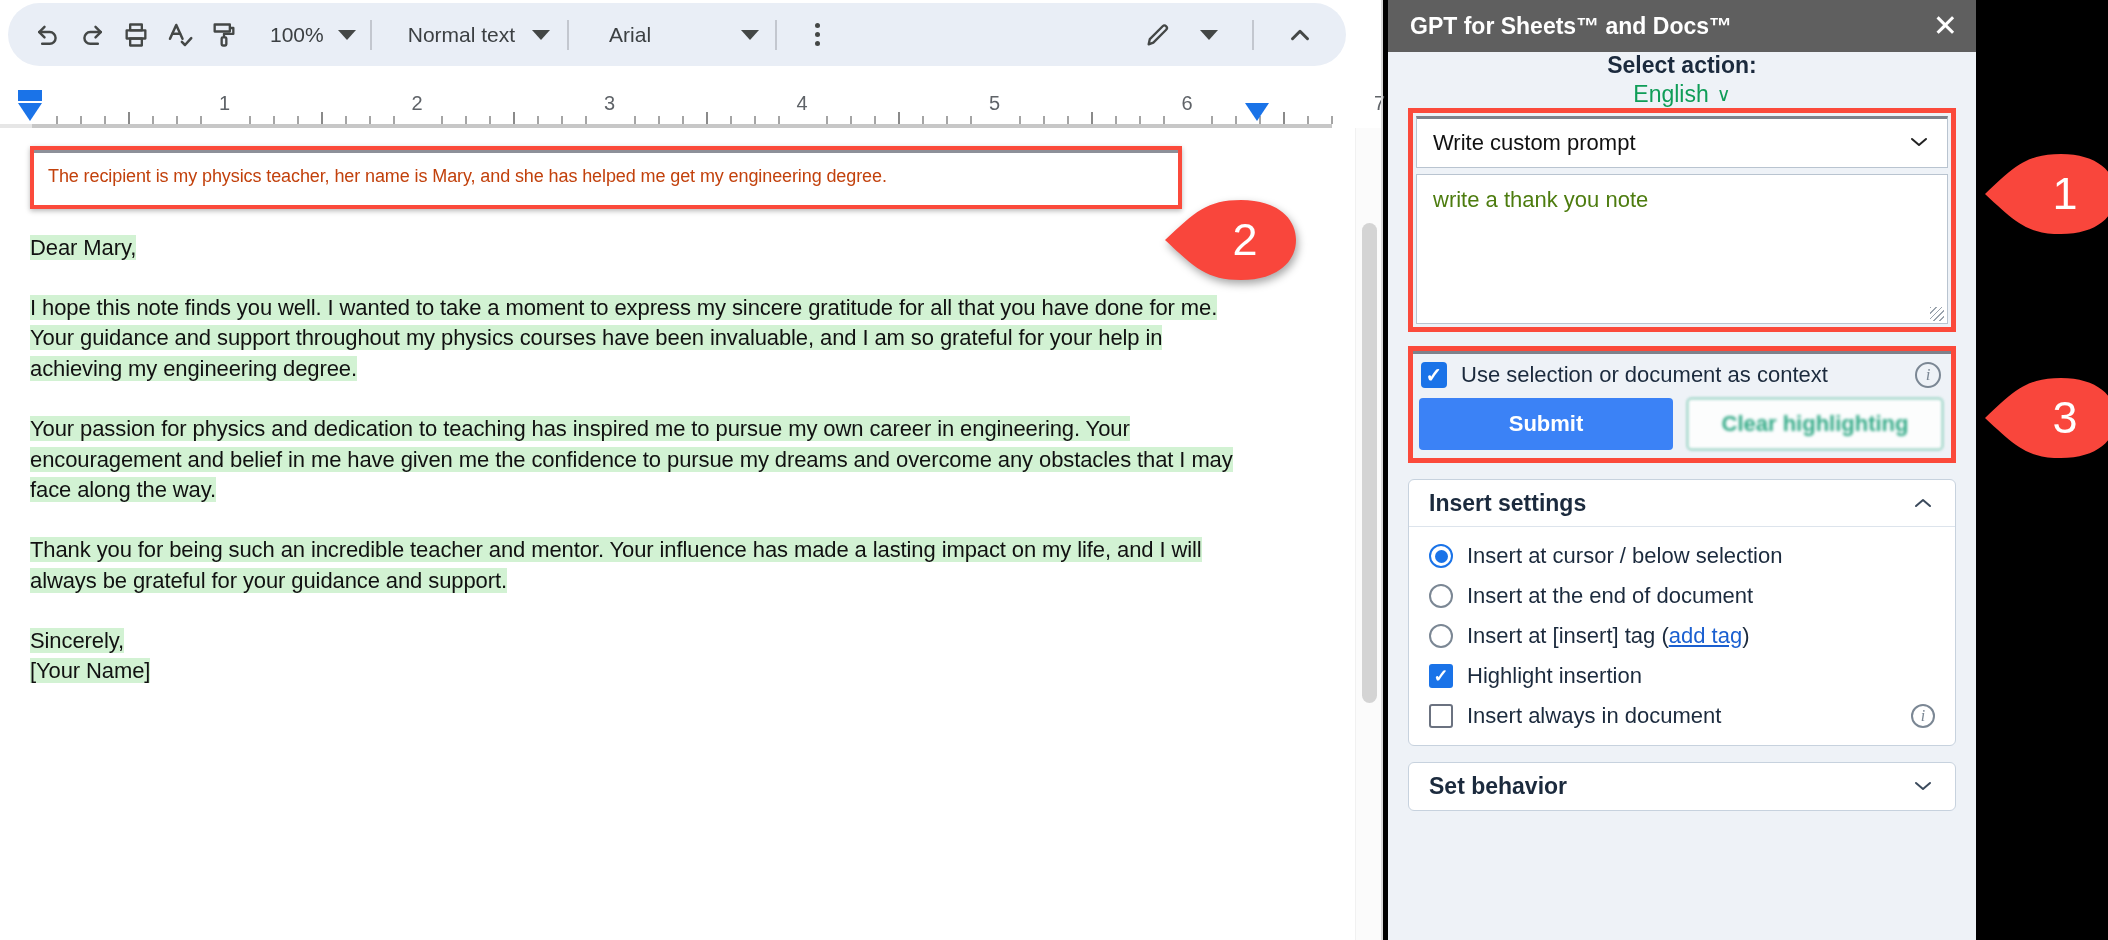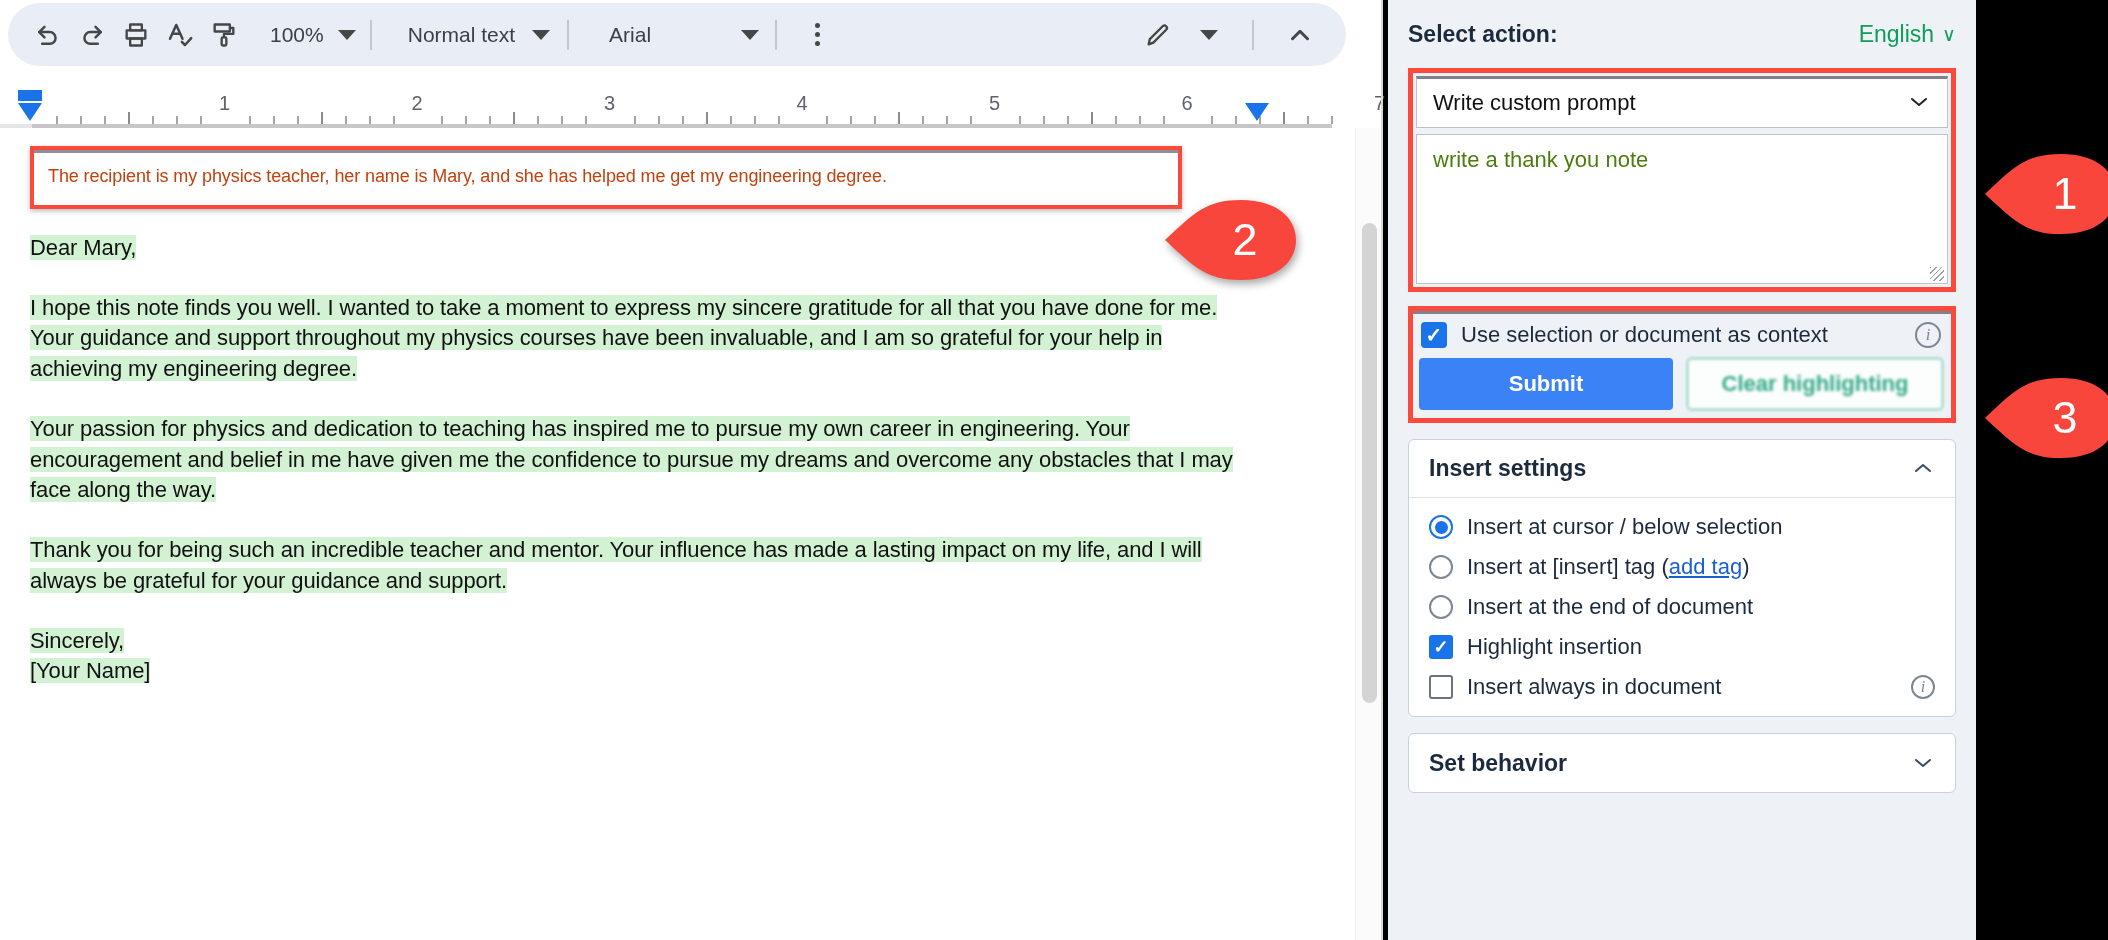--- a/index.html
+++ b/index.html
@@ -106,21 +106,22 @@
   .panel-header {
     height: 52px; background: #5f5f5f; display:flex; align-items:center;
     padding: 0 18px 0 22px; justify-content: space-between;
   }
   .panel-title { color:#fff; font-size: 23px; font-weight: bold; white-space:nowrap; }
   .close-x { color:#fff; font-size: 30px; line-height:1; cursor:pointer; font-weight:300; }
 
   .panel-body { padding: 0 20px; }
   .row-sel {
     display:flex; align-items:center; justify-content:space-between;
-    height: 68px;
+    height: 56px;
+    flex-direction: column;
   }
   .lbl-action { font-size: 23px; font-weight: bold; color:#1b2a3d; }
   .lang { font-size: 23px; color:#0f9d58; display:flex; align-items:center; gap:8px; }
   .lang .chev { font-size:19px; }
 
   .hl-box { border: 5px solid #fb4a3b; position: relative; }
 
   .select-ctl {
     background:#fff; border:1px solid #b9c4d0; border-top: 3px solid #7d828c;
     height: 52px; display:flex; align-items:center; justify-content:space-between;
@@ -163,21 +164,21 @@
   .btn-clear {
     background:#fff; color:#109d72; border:1px solid #109d72;
     filter: blur(1.6px); opacity:.85;
   }
 
   .card {
     background:#fff; border:1px solid #c7d2de; border-radius:6px;
     margin-top: 16px;
   }
   .card-head {
-    height: 58px; display:flex;align-items:center;justify-content:space-between;
+    height: 47px; display:flex;align-items:center;justify-content:space-between;
     padding: 1px 20px; border-bottom:1px solid #dde4ec;
   }
   .card-head.plain { border-bottom:none; }
   .card-title { font-size: 23px; font-weight:bold; color:#1b2a3d;}
   .chev-sm { font-size: 20px; color:#3b4a5c; }
   .card-body { padding: 16px 20px 14px 20px; }
   .opt-row { display:flex; align-items:center; gap:14px; margin-bottom: 14px; }
   .opt-row:last-child { margin-bottom: 2px; }
   .radio { width:24px;height:24px;border-radius:50%;border:2px solid #7b8794;background:#fff;flex:none;
            display:flex;align-items:center;justify-content:center; }
@@ -379,20 +380,24 @@
     </div>
 
     <div class="scroll-gutter">
       <div class="scroll-thumb"></div>
     </div>
   </div>
   <div class="doc-edge"></div>
 
   <div class="panel">
 
+    <div class="panel-header">
+      <div class="panel-title">GPT for Sheets™ and Docs™</div>
+      <div class="close-x">✕</div>
+    </div>
 
     <div class="panel-body">
 
       <div class="row-sel">
         <div class="lbl-action">Select action:</div>
         <div class="lang">
           <span>English</span>
           <span class="chev">∨</span>
         </div>
       </div>
@@ -437,26 +442,26 @@
         </div>
         <div class="card-body">
 
           <div class="opt-row">
             <span class="radio on"></span>
             <span class="opt-label">Insert at cursor / below selection</span>
           </div>
 
           <div class="opt-row">
             <span class="radio"></span>
-            <span class="opt-label"><span>Insert at [insert] tag (</span><a href="#">add tag</a><span>)</span></span>
+            <span class="opt-label">Insert at the end of document</span>
           </div>
 
           <div class="opt-row">
             <span class="radio"></span>
-            <span class="opt-label">Insert at the end of document</span>
+            <span class="opt-label"><span>Insert at [insert] tag (</span><a href="#">add tag</a><span>)</span></span>
           </div>
 
           <div class="opt-row">
             <span class="cb-sm on"></span>
             <span class="opt-label">Highlight insertion</span>
           </div>
 
           <div class="opt-row">
             <span class="cb-sm off"></span>
             <span class="opt-label">Insert always in document</span>

